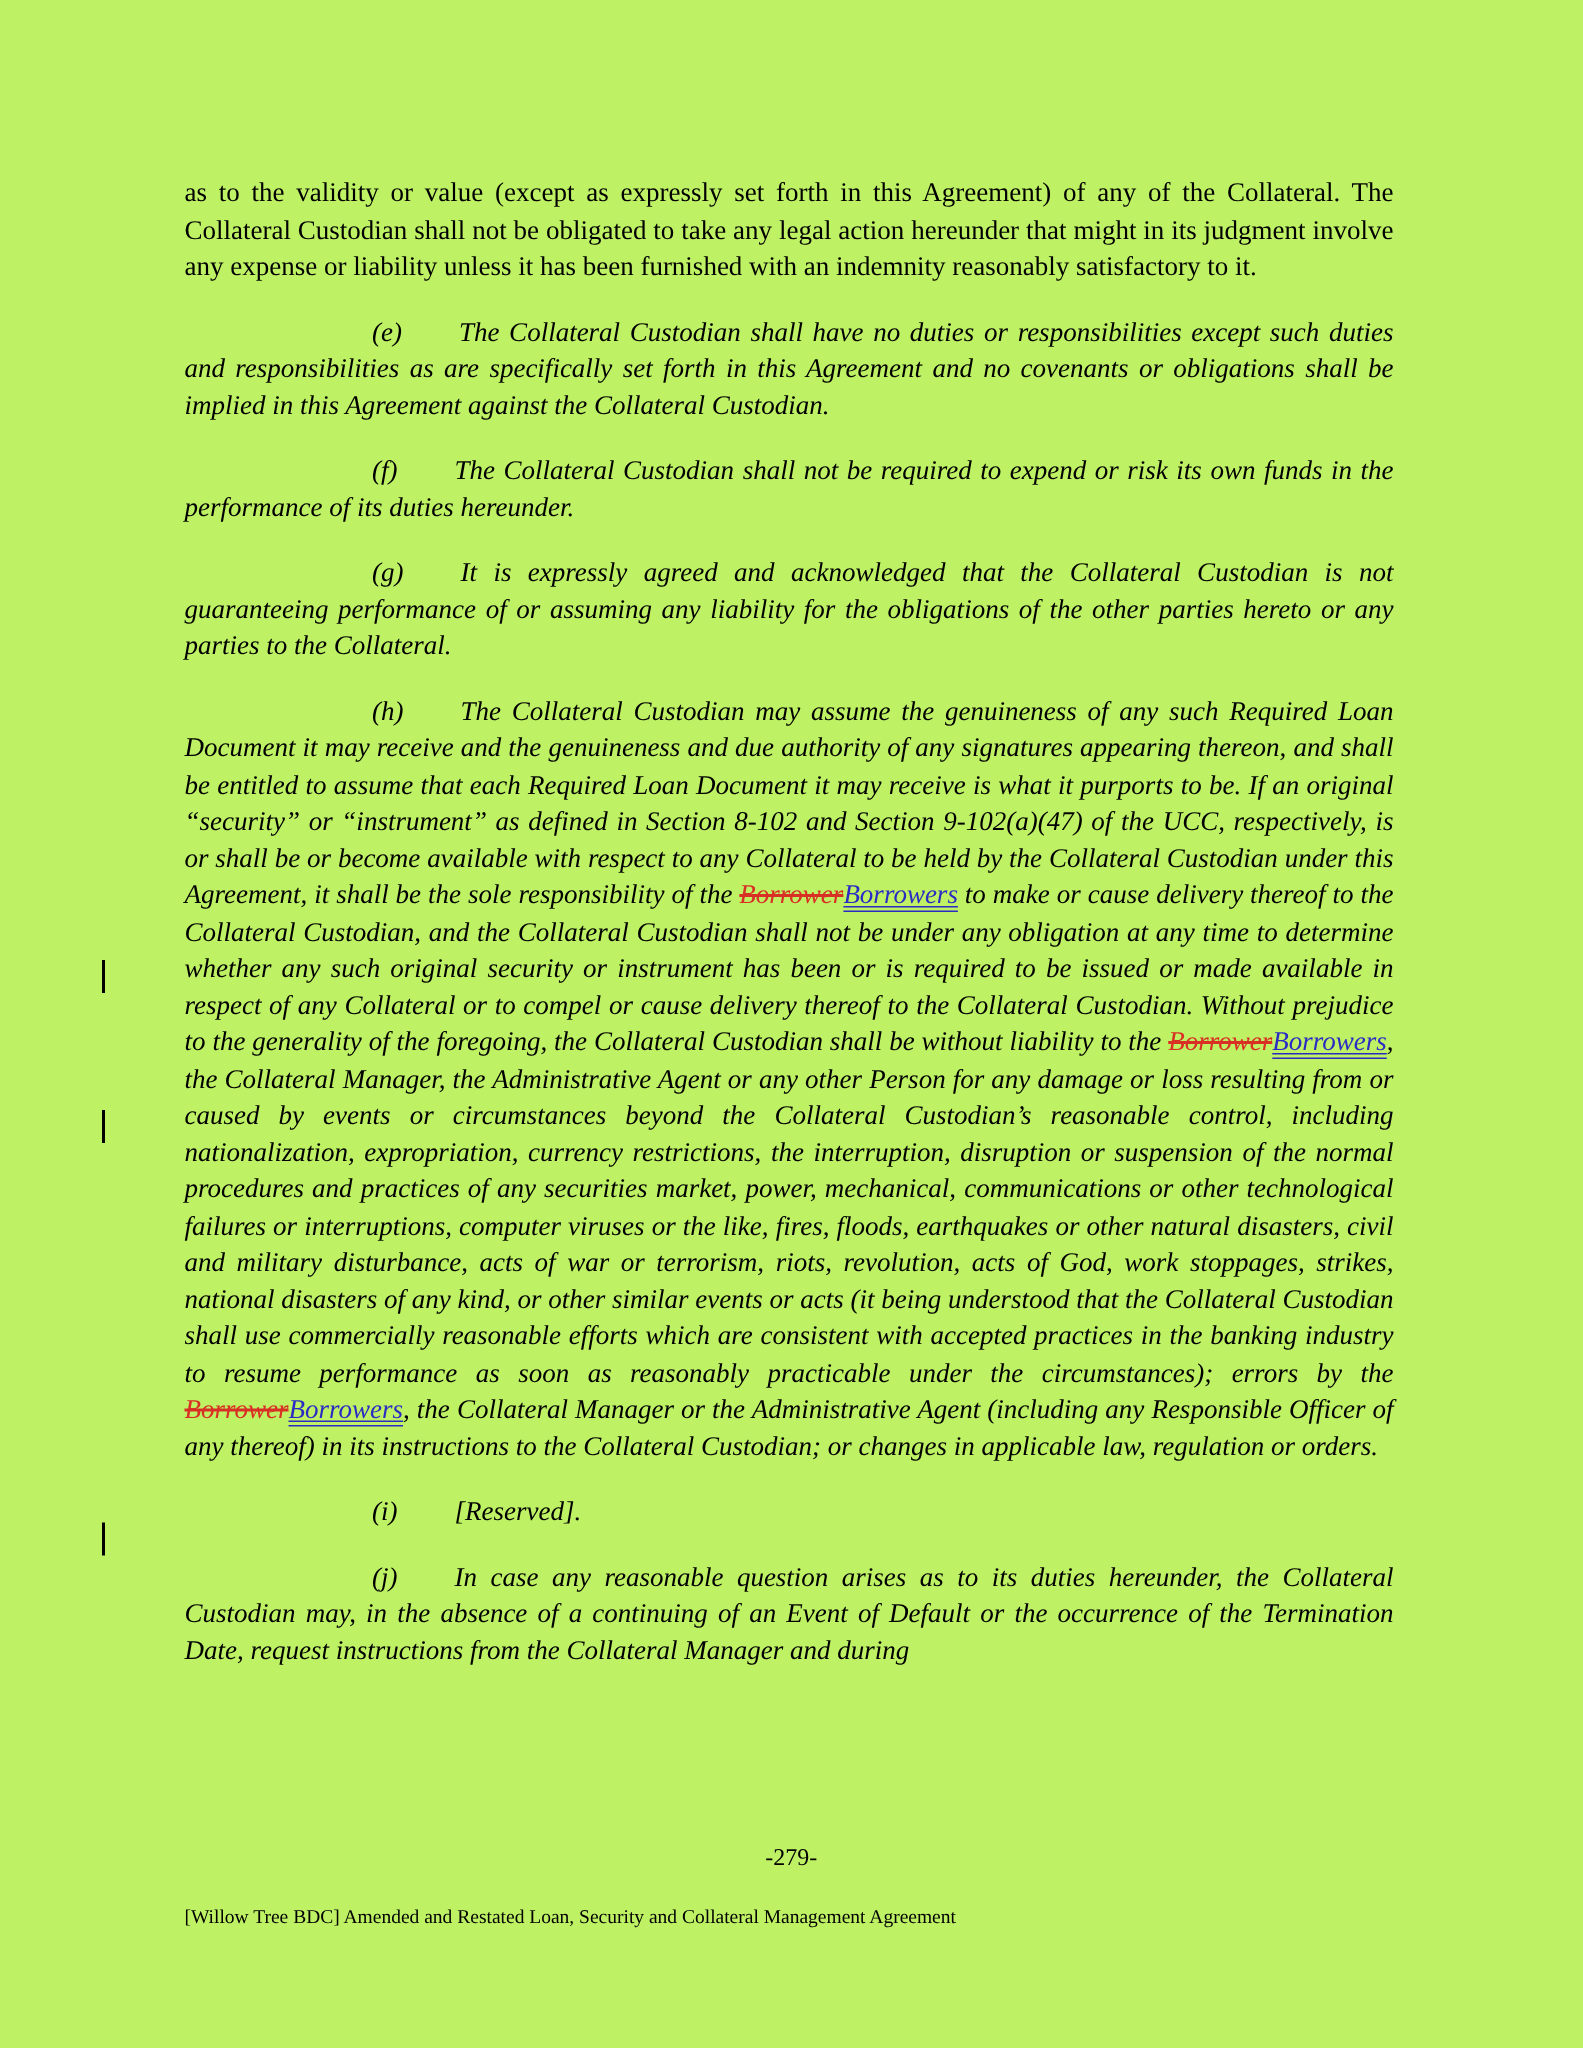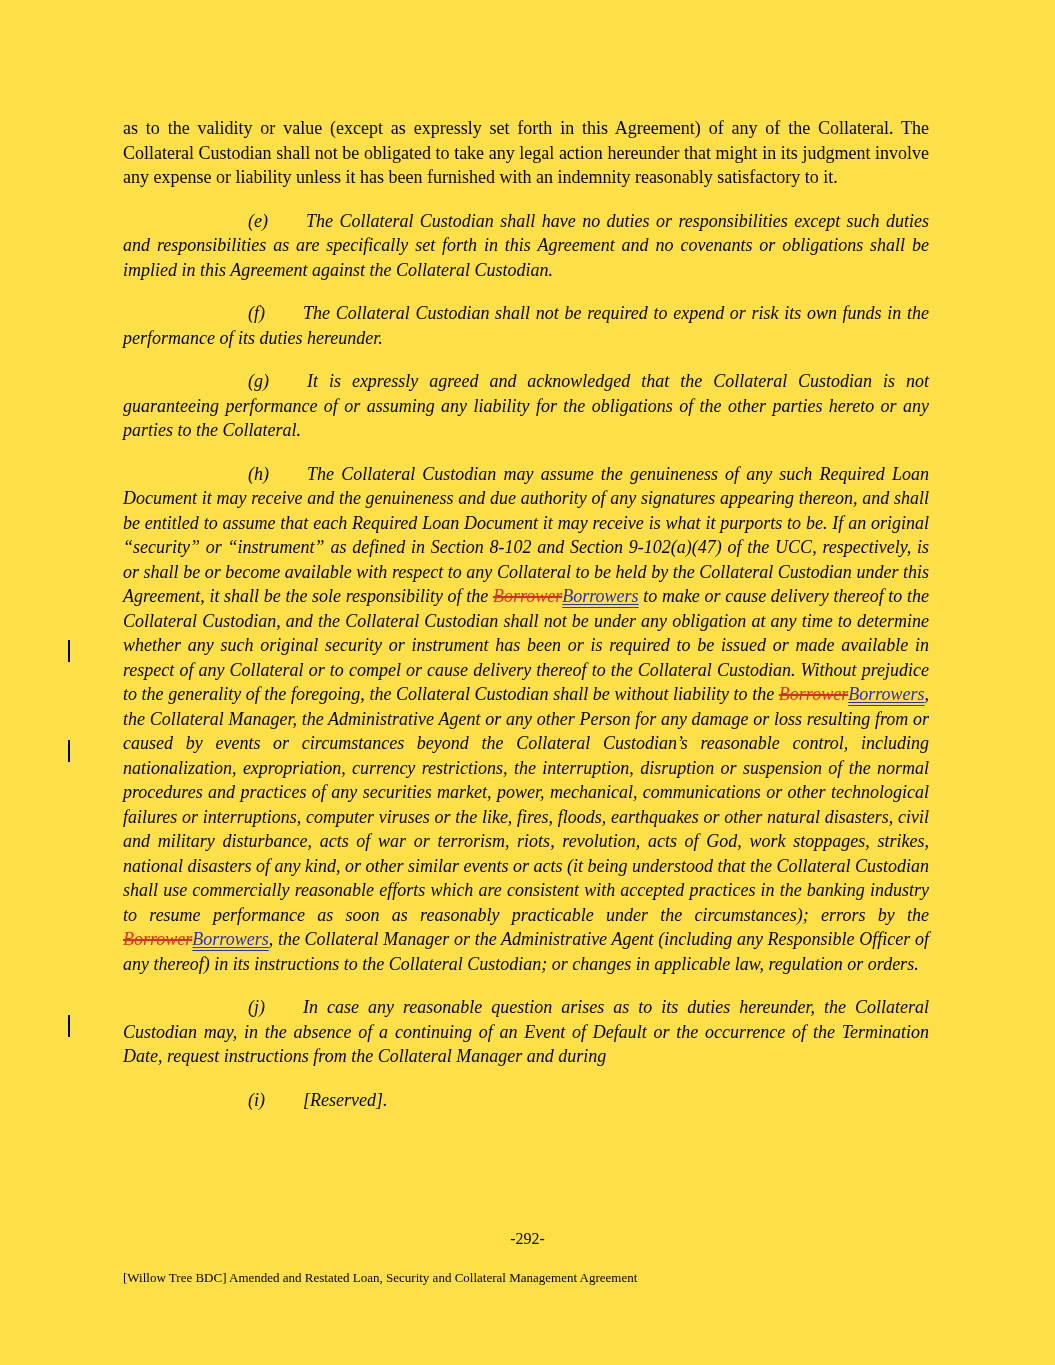--- a/index.html
+++ b/index.html
@@ -4,21 +4,21 @@
 <style>
   html, body {
     margin: 0;
     padding: 0;
     background: #ffffff;
   }
   .page {
     position: relative;
     width: 1055px;
     height: 1365px;
-    background: #fde047;
+    background: #bef264;
     overflow: hidden;
     font-family: "Liberation Serif", "DejaVu Serif", serif;
     color: #000000;
   }
   .content {
     position: absolute;
     left: 123px;
     top: 116px;
     width: 806px;
   }
@@ -84,24 +84,24 @@
 
   <div class="content">
     <p class="para">
       <span>as to the validity or value (except as expressly set forth in this Agreement) of any of the Collateral.  The Collateral Custodian shall not be obligated to take any legal action hereunder that might in its judgment involve any expense or liability unless it has been furnished with an indemnity reasonably satisfactory to it.</span>
     </p>
     <div>
         <p class="para indented"><span>(e)</span><span class="tabgap"></span><span class="seg-normal">The Collateral Custodian shall have no duties or responsibilities except such duties and responsibilities as are specifically set forth in this Agreement and no covenants or obligations shall be implied in this Agreement against the Collateral Custodian.</span></p>
         <p class="para indented"><span>(f)</span><span class="tabgap"></span><span class="seg-normal">The Collateral Custodian shall not be required to expend or risk its own funds in the performance of its duties hereunder.</span></p>
         <p class="para indented"><span>(g)</span><span class="tabgap"></span><span class="seg-normal">It is expressly agreed and acknowledged that the Collateral Custodian is not guaranteeing performance of or assuming any liability for the obligations of the other parties hereto or any parties to the Collateral.</span></p>
         <p class="para indented"><span>(h)</span><span class="tabgap"></span><span class="seg-normal">The Collateral Custodian may assume the genuineness of any such Required Loan Document it may receive and the genuineness and due authority of any signatures appearing thereon, and shall be entitled to assume that each Required Loan Document it may receive is what it purports to be. If an original “security” or “instrument” as defined in Section 8-102 and Section 9-102(a)(47) of the UCC, respectively, is or shall be or become available with respect to any Collateral to be held by the Collateral Custodian under this Agreement, it shall be the sole responsibility of the </span><span class="seg-deleted">Borrower</span><span class="seg-inserted">Borrowers</span><span class="seg-normal"> to make or cause delivery thereof to the Collateral Custodian, and the Collateral Custodian shall not be under any obligation at any time to determine whether any such original security or instrument has been or is required to be issued or made available in respect of any Collateral or to compel or cause delivery thereof to the Collateral Custodian.  Without prejudice to the generality of the foregoing, the Collateral Custodian shall be without liability to the </span><span class="seg-deleted">Borrower</span><span class="seg-inserted">Borrowers</span><span class="seg-normal">, the Collateral Manager, the Administrative Agent or any other Person for any damage or loss resulting from or caused by events or circumstances beyond the Collateral Custodian’s reasonable control, including nationalization, expropriation, currency restrictions, the interruption, disruption or suspension of the normal procedures and practices of any securities market, power, mechanical, communications or other technological failures or interruptions, computer viruses or the like, fires, floods, earthquakes or other natural disasters, civil and military disturbance, acts of war or terrorism, riots, revolution, acts of God, work stoppages, strikes, national disasters of any kind, or other similar events or acts (it being understood that the Collateral Custodian shall use commercially reasonable efforts which are consistent with accepted practices in the banking industry to resume performance as soon as reasonably practicable under the circumstances); errors by the </span><span class="seg-deleted">Borrower</span><span class="seg-inserted">Borrowers</span><span class="seg-normal">, the Collateral Manager or the Administrative Agent (including any Responsible Officer of any thereof) in its instructions to the Collateral Custodian; or changes in applicable law, regulation or orders.</span></p>
+        <p class="para indented"><span>(i)</span><span class="tabgap"></span><span class="seg-normal">[Reserved].</span></p>
         <p class="para indented"><span>(j)</span><span class="tabgap"></span><span class="seg-normal">In case any reasonable question arises as to its duties hereunder, the Collateral Custodian may, in the absence of a continuing of an Event of Default or the occurrence of the Termination Date, request instructions from the Collateral Manager and during</span></p>
-        <p class="para indented"><span>(i)</span><span class="tabgap"></span><span class="seg-normal">[Reserved].</span></p>
       </div>
   </div>
 
-  <div class="page-number">-292-</div>
+  <div class="page-number">-279-</div>
 
   <div class="footer">
     <div>[Willow Tree BDC] Amended and Restated Loan, Security and Collateral Management Agreement</div>
   </div>
 
 </div>
 
 </body></html>

